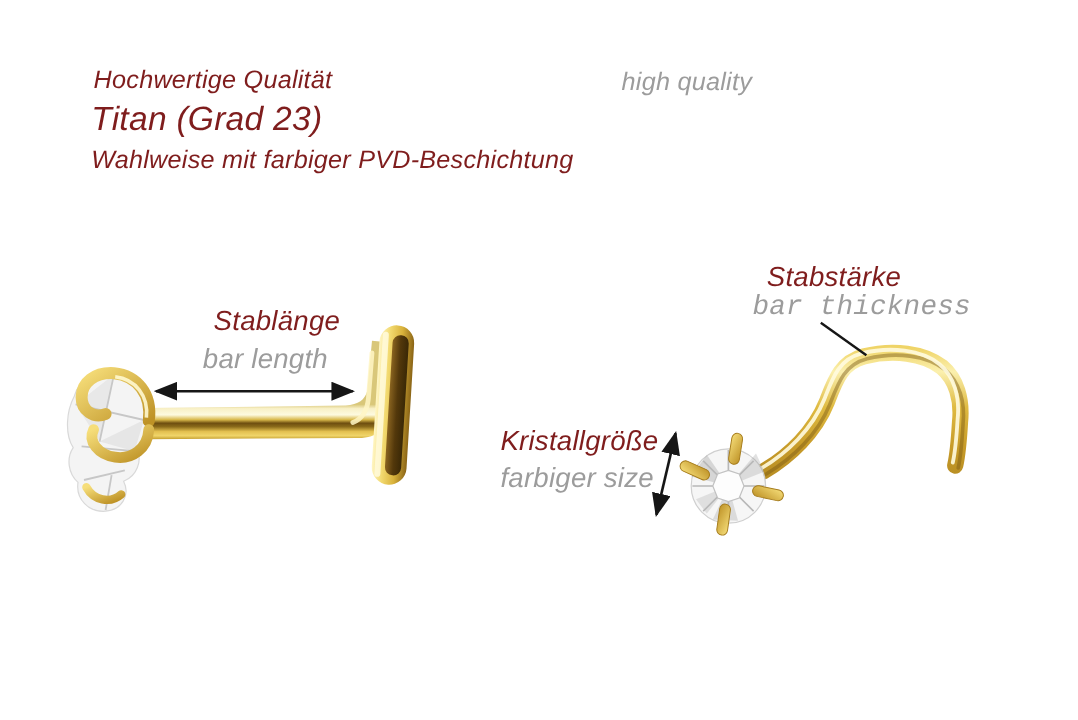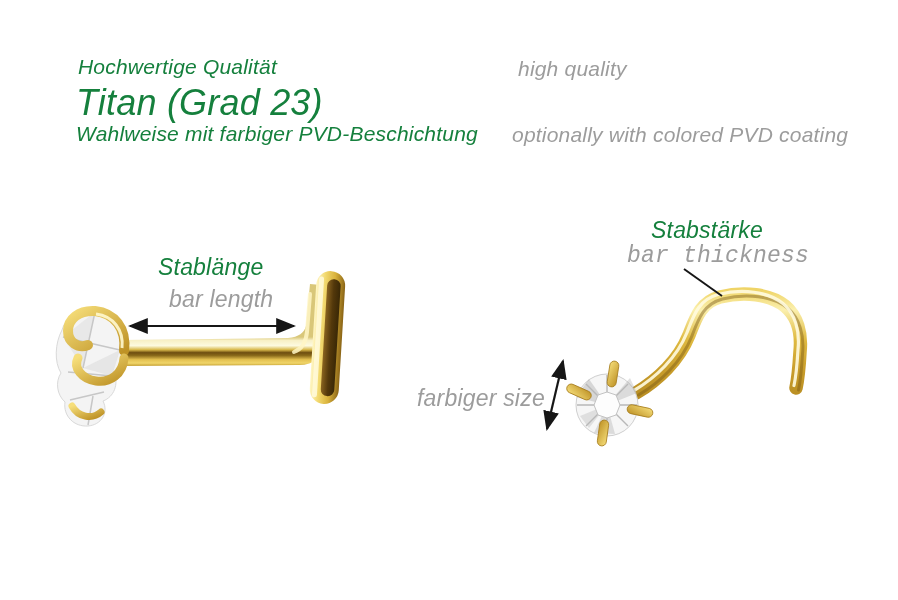--- a/index.html
+++ b/index.html
@@ -11,24 +11,24 @@
     font-family: "Liberation Sans", sans-serif;
   }
   .stage { position: absolute; inset: 0; width: 898px; height: 600px; }
   .txt {
     position: absolute;
     font-style: italic;
     white-space: nowrap;
     line-height: 1;
     letter-spacing: 0.2px;
   }
-  .de  { color: #15803d; }
+  .de  { color: #7f1d1d; }
   .en  { color: #9c9c9c; }
   .s21 { font-size: 21px; }
-  .s28 { font-size: 36px; }
+  .s28 { font-size: 28px; }
   .s23 { font-size: 23px; }
   svg.artwork { position: absolute; left: 0; top: 0; }
 </style>
 </head>
 <body>
 
 <div class="stage">
 
   <svg class="artwork" width="898" height="600" viewBox="0 0 898 600">
     <defs>
@@ -146,23 +146,23 @@
     <g>
       <line x1="563" y1="361" x2="547" y2="429" stroke="#161616" stroke-width="2.2" marker-start="url(#ah)" marker-end="url(#ah)"></line>
     </g>
   </svg>
 
   <div class="txt de s21" style="left:78px;  top:56px;">Hochwertige Qualität</div>
   <div class="txt de s28" style="left:76px;  top:85px;">Titan (Grad 23)</div>
   <div class="txt en s21" style="left:518px; top:58px;">high quality</div>
 
   <div class="txt de s21" style="left:76px;  top:123px;">Wahlweise mit farbiger PVD-Beschichtung</div>
-  <div class="txt en s21" style="left:512px; top:124px;">optionally with colored PVD coating</div>
 
-  <div class="txt de s23" style="left:158px; top:256px;text-align:center;">Stablänge</div>
+  <div class="txt de s23" style="left:178px; top:256px;text-align:center;">Stablänge</div>
   <div class="txt en s23" style="left:169px; top:288px;font-style:italic;">bar length</div>
 
-  <div class="txt de s23" style="left:639px; top:219px;margin-left:12px;">Stabstärke</div>
+  <div class="txt de s23" style="left:639px; top:219px;">Stabstärke</div>
   <div class="txt en s23" style="left:627px; top:245px;font-family:Liberation Mono, monospace;">bar thickness</div>
 
+  <div class="txt de s23" style="left:417px; top:356px;">Kristallgröße</div>
   <div class="txt en s23" style="left:417px; top:387px;">farbiger size</div>
 
 </div>
 
 </body></html>

